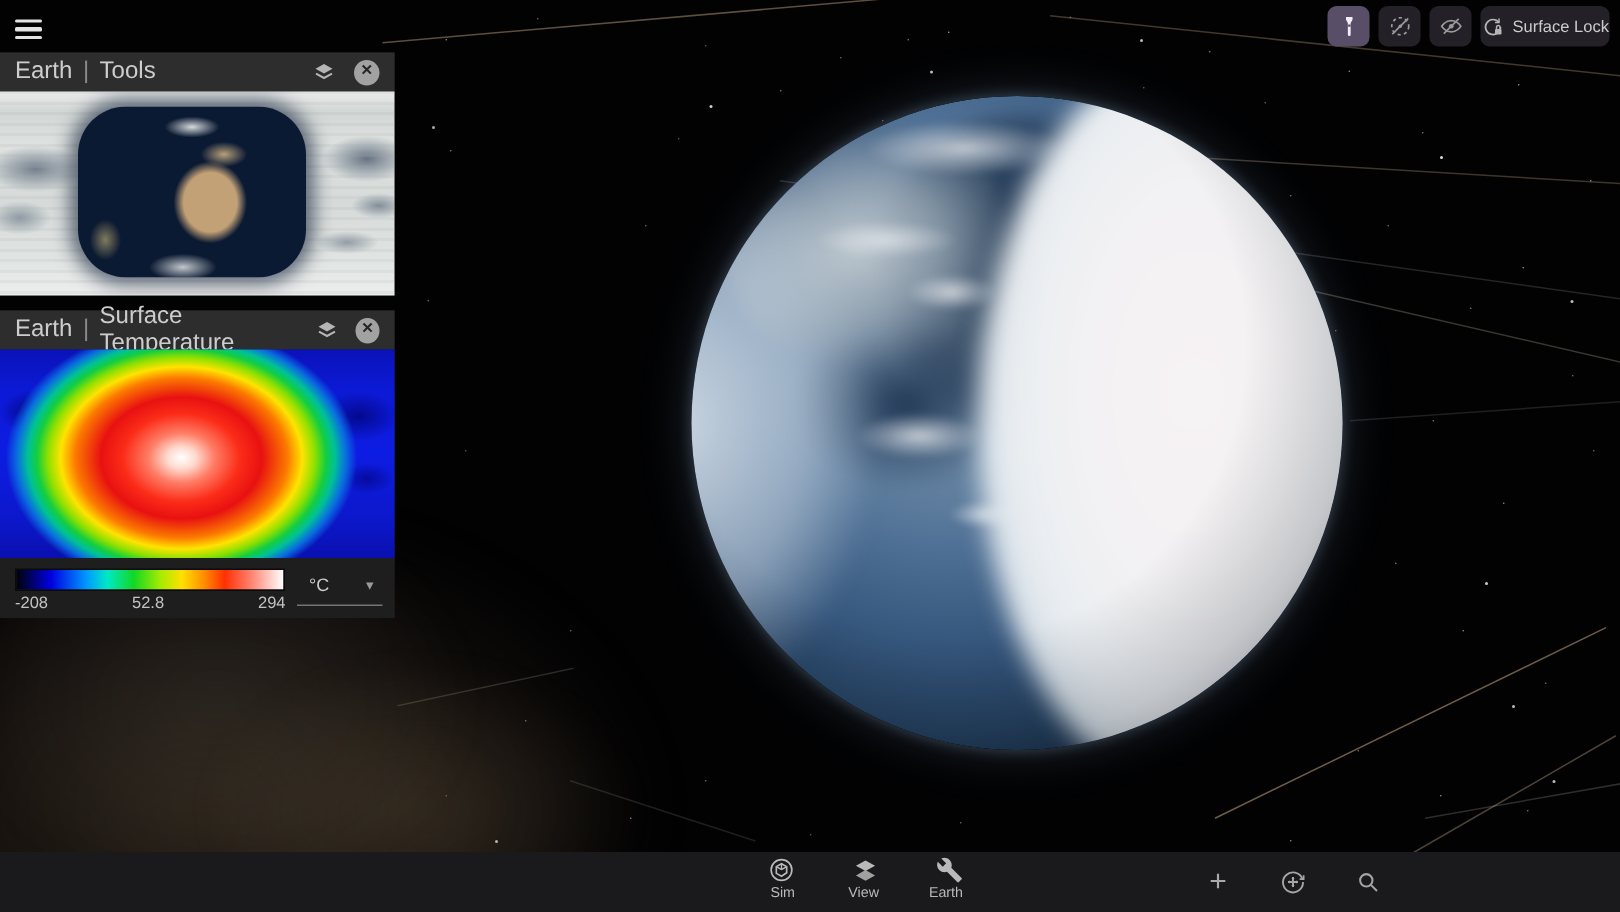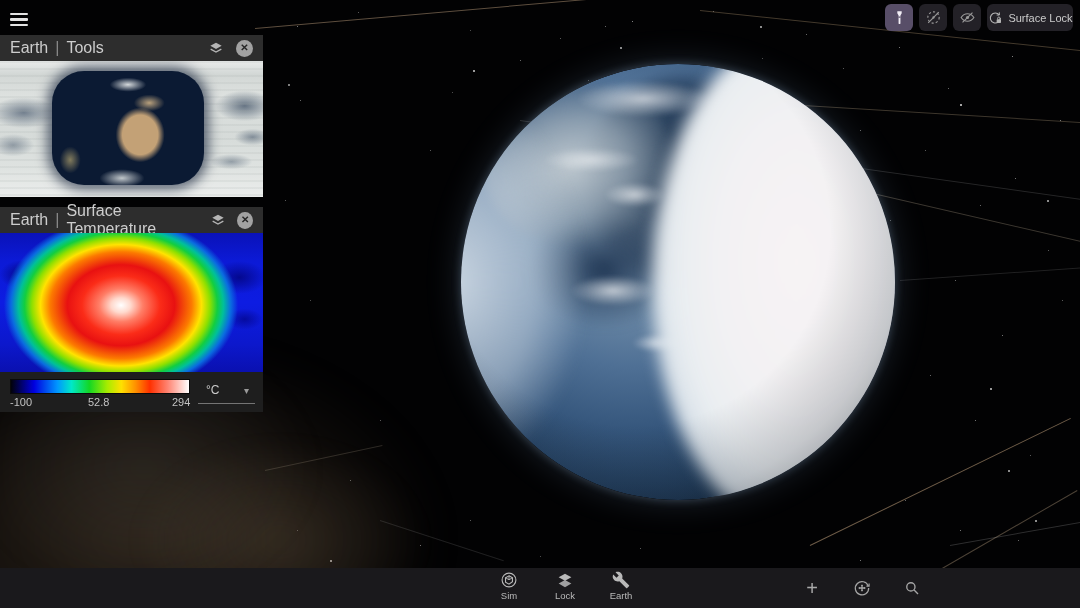--- a/index.html
+++ b/index.html
@@ -126,21 +126,21 @@
   #pauseBtn{width:31px;height:31px;border-radius:50%;background:#4e4d50;display:flex;align-items:center;
     justify-content:center;gap:3.5px;cursor:pointer;}
   #pauseBtn .pb{width:3.2px;height:11px;background:#e9e9e9;border-radius:.5px;}
   #dateTxt{margin-left:18px;font-size:11.5px;color:#d9d9d9;letter-spacing:.2px;}
   #rateVal{margin-left:20px;font-size:11.5px;color:#cfcfcf;}
   #rateUnit{margin-left:8px;font-size:11.5px;color:#b9b9b9;}
   .skipBtn{width:26px;height:26px;border-radius:50%;background:#343336;display:flex;align-items:center;
     justify-content:center;cursor:pointer;}
   #rwBtn{margin-left:22px;} #ffBtn{margin-left:8px;}
   #menuGroup{position:absolute;left:488px;top:3px;display:flex;gap:14px;}
-  .bmenu{width:42px;display:flex;flex-direction:column;align-items:center;gap:1px;cursor:pointer;}
+  .bmenu{width:42px;display:flex;flex-direction:column;align-items:flex-end;gap:1px;cursor:pointer;}
   .bmenu .mlbl{font-size:9.5px;color:#b9b9b9;}
   #rightGroup{position:absolute;left:799px;top:0;height:40px;display:flex;align-items:center;gap:24px;}
   .rbtn{width:26px;height:26px;display:flex;align-items:center;justify-content:center;cursor:pointer;}
   #plusBtn{font-size:20px;color:#a9a9a9;font-weight:400;line-height:1;}
 
   svg{display:block;}
 </style>
 </head>
 <body>
 
@@ -259,21 +259,21 @@
           </svg>
       </span>
     </div>
     <div class="closeBtn">
       <span>✕</span>
     </div>
   </div>
   <div id="tempMap" class="map"></div>
   <div id="pfoot">
     <div id="scaleBar"></div>
-    <div id="lblMin" class="scaleLbl">-100</div>
+    <div id="lblMin" class="scaleLbl">-208</div>
     <div id="lblMid" class="scaleLbl">52.8</div>
     <div id="lblMax" class="scaleLbl">294</div>
     <div id="unitBox">
       <span class="val">°C</span>
       <span class="caret">▾</span>
     </div>
   </div>
 </div>
 
 <div id="bottomBar">
@@ -289,21 +289,21 @@
       </span>
       <span class="mlbl">Sim</span>
     </div>
     <div class="bmenu">
       <span>
         <svg width="18" height="18" viewBox="0 0 24 24">
             <path fill="#b9b9b9" d="M12 3.5l8.5 4.7L12 12.9 3.5 8.2z"></path>
             <path fill="#b9b9b9" opacity=".85" d="M12 12.1l8.5 4.7L12 21.5l-8.5-4.7z"></path>
           </svg>
       </span>
-      <span class="mlbl">Lock</span>
+      <span class="mlbl">View</span>
     </div>
     <div class="bmenu">
       <span>
         <svg width="18" height="18" viewBox="0 0 24 24">
             <path fill="#b9b9b9" d="M22.7 19l-9.1-9.1c.9-2.3.4-5-1.5-6.9-2-2-5-2.4-7.4-1.3L9 6 6 9 1.6 4.7C.4 7.1.9 10.1 2.9 12.1c1.9 1.9 4.6 2.4 6.9 1.5l9.1 9.1c.4.4 1 .4 1.4 0l2.3-2.3c.5-.4.5-1.1.1-1.4z"></path>
           </svg>
       </span>
       <span class="mlbl">Earth</span>
     </div>
   </div>

